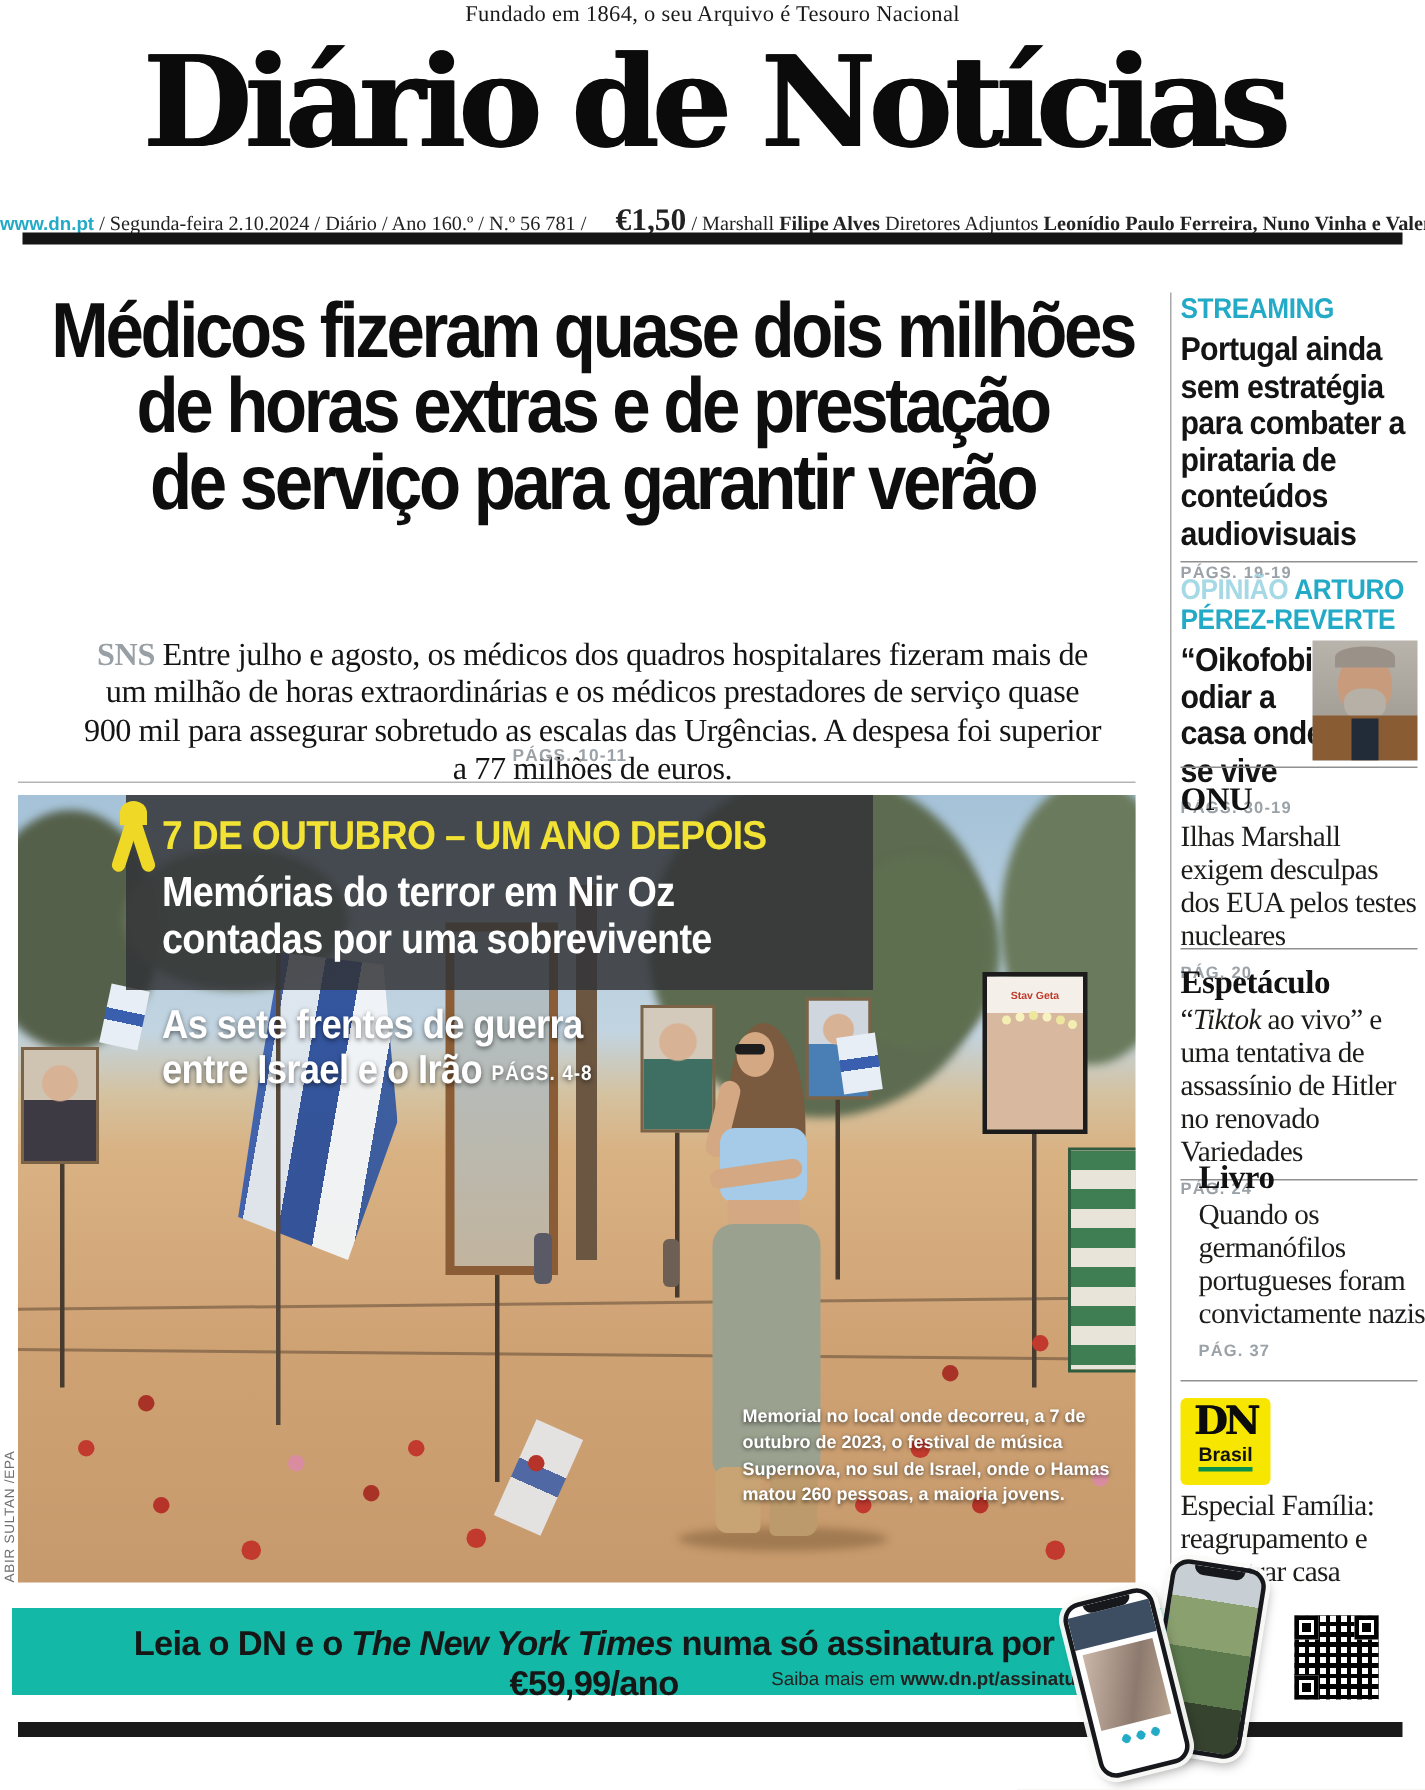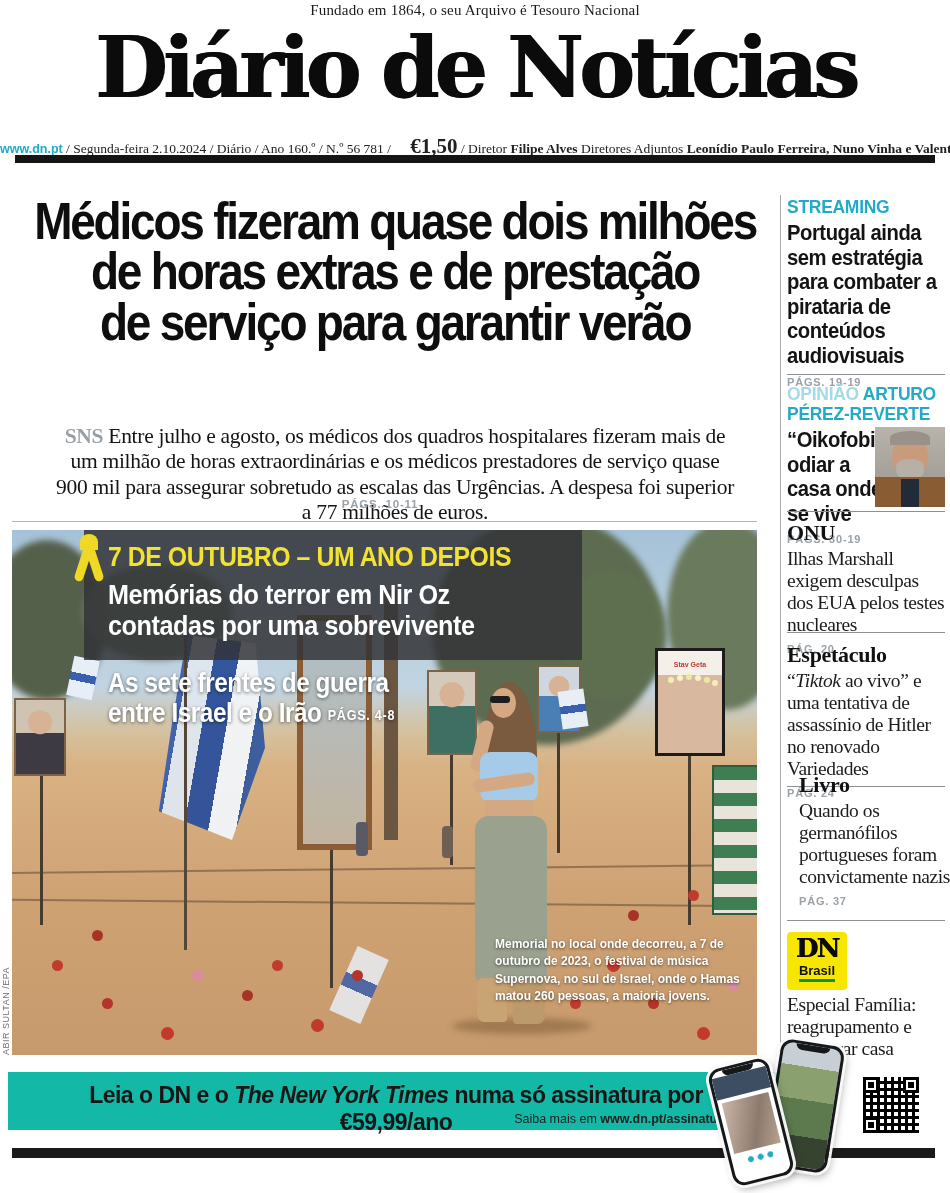--- a/index.html
+++ b/index.html
@@ -171,21 +171,21 @@
   .notch { height:6px; background:#16181c; border-radius:0 0 6px 6px; margin:0 12px; }
 </style>
 </head>
 <body>
 
 <div class="page">
 
   <div class="tagline">Fundado em 1864, o seu Arquivo é Tesouro Nacional</div>
   <div class="mast-title">Diário de Notícias</div>
   <div class="dateline">
-    <span class="url">www.dn.pt</span><span> / Segunda-feira 2.10.2024 / Diário / Ano 160.º / N.º 56 781 / </span><span class="price">€1,50</span><span> / Diretor </span><b>Filipe Alves</b><span> Diretores Adjuntos </span><b>Leonídio Paulo Ferreira, Nuno Vinha e Valentina Marcelino</b>
+    <span class="url">www.dn.pt</span><span> / Segunda-feira 2.10.2024 / Diário / Ano 160.º / N.º 56 781 / </span><span class="price">€1,50</span><span> / Marshall </span><b>Filipe Alves</b><span> Diretores Adjuntos </span><b>Leonídio Paulo Ferreira, Nuno Vinha e Valentina Marcelino</b>
   </div>
   <div class="rule-top"></div>
 
   <div class="lead-headline">
     <div>Médicos fizeram quase dois milhões</div>
     <div>de horas extras e de prestação</div>
     <div>de serviço para garantir verão</div>
   </div>
   <div class="lead-deck">
     <span class="sns">SNS</span><span> Entre julho e agosto, os médicos dos quadros hospitalares fizeram mais de um milhão de horas extraordinárias e os médicos prestadores de serviço quase 900 mil para assegurar sobretudo as escalas das Urgências. A despesa foi superior a 77 milhões de euros.</span>

